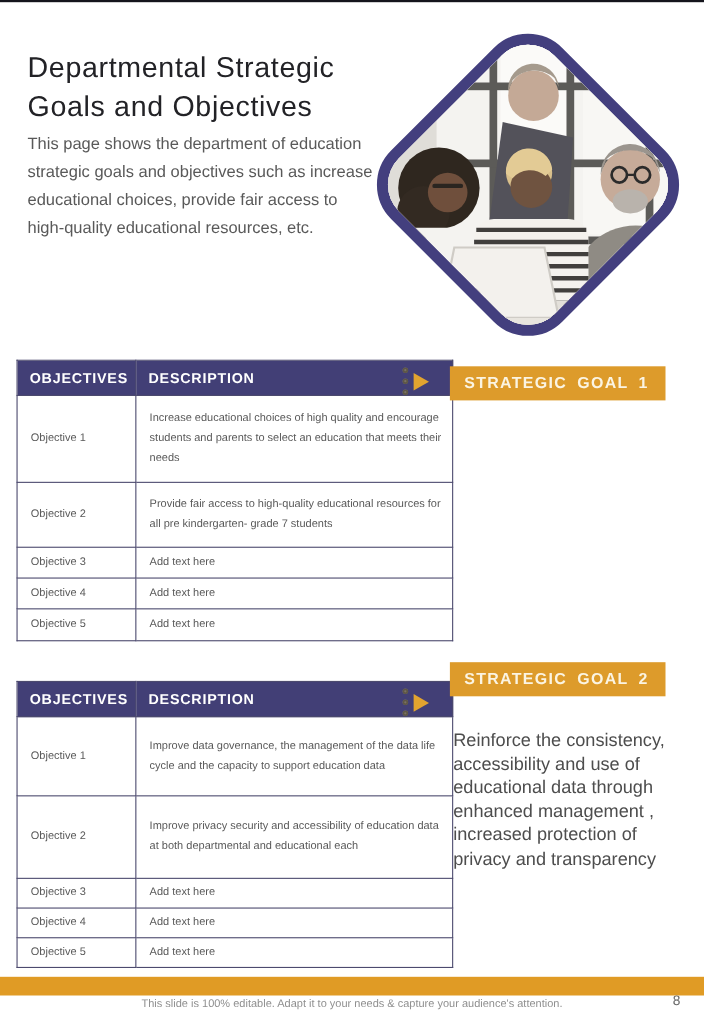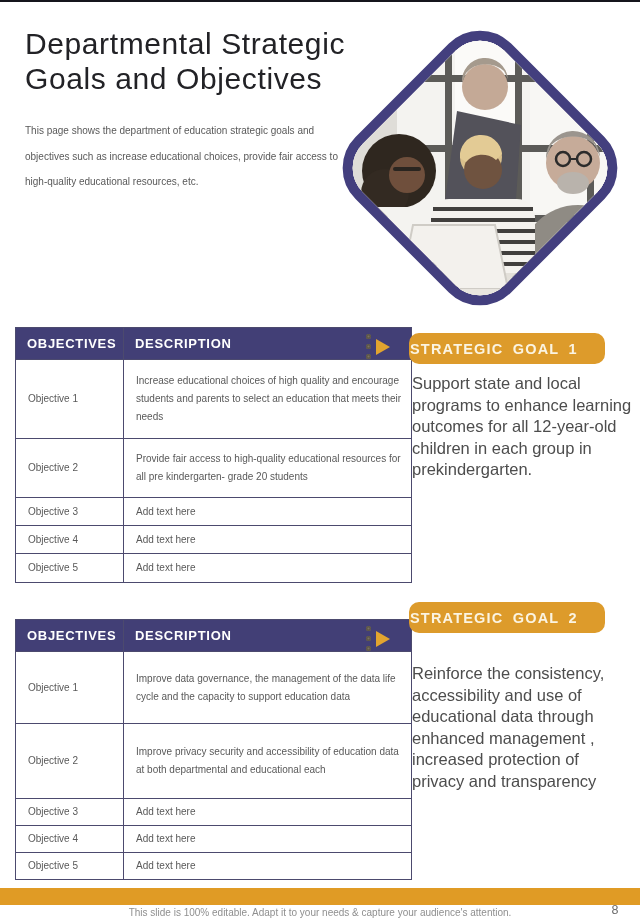--- a/index.html
+++ b/index.html
@@ -10,27 +10,27 @@
     background: #ffffff;
     font-family: "Liberation Sans", sans-serif;
     overflow: hidden;
   }
   .top-line {
     position: absolute; top: 0; left: 0; width: 640px; height: 2px;
     background: #15151c;
   }
   
   .title {
-    position: absolute; left: 25px; top: 26px; width: 322px;
-    font-size: 30px; line-height: 35px; letter-spacing: 0.6px;
+    position: absolute; left: 25px; top: 44px; width: 322px;
+    font-size: 26px; line-height: 35px; letter-spacing: 0.6px;
     color: #222226; font-weight: 400;
   }
   .intro {
     position: absolute; left: 25px; top: 118px; width: 318px;
-    font-size: 10px; line-height: 25.5px; color: #595959;
+    font-size: 15px; line-height: 25.5px; color: #595959;
   }
   
   .diamond {
     position: absolute; left: 370px; top: 58px;
     width: 200px; height: 200px;
     border: 10px solid #433f7e;
     border-radius: 44px;
     transform: rotate(45deg);
     overflow: hidden;
     background: #e9e7e3;
@@ -90,23 +90,23 @@
     width: 0; height: 0;
     border-top: 8px solid transparent;
     border-bottom: 8px solid transparent;
     border-left: 14px solid #e2a42f;
   }
   
   .goal-banner {
     position: absolute; left: 409px; width: 196px; height: 31px;
     background: #dd9b2b;
     display: flex; align-items: center;
-    padding-left: 1px; box-sizing: border-box;
+    padding-left: 13px; box-sizing: border-box;
     color: #fbf4e2; font-size: 14.5px; font-weight: bold;
-    letter-spacing: 1.2px; word-spacing: 4px; border-radius: 10px;
+    letter-spacing: 1.2px; word-spacing: 4px;
   }
   .goal-banner.g1 { top: 333px; }
   .goal-banner.g2 { top: 602px; }
   .goal-text {
     position: absolute; left: 412px; width: 221px;
     font-size: 16.5px; line-height: 21.5px; color: #4d4d4d;
   }
   .goal-text.g1 { top: 373px; }
   .goal-text.g2 { top: 663px; }
   
@@ -210,21 +210,21 @@
         <tr>
       <th class="col-obj">OBJECTIVES</th>
       <th>DESCRIPTION</th>
     </tr>
     <tr class="r1">
       <td>Objective 1</td>
       <td>Increase educational choices of high quality and encourage students and parents to select an education that meets their needs</td>
     </tr>
     <tr class="r2">
       <td>Objective 2</td>
-      <td>Provide fair access to high-quality educational resources for all pre kindergarten- grade 20 students</td>
+      <td>Provide fair access to high-quality educational resources for all pre kindergarten- grade 7 students</td>
     </tr>
     <tr class="r3">
       <td>Objective 3</td>
       <td>Add text here</td>
     </tr>
     <tr class="r4">
       <td>Objective 4</td>
       <td>Add text here</td>
     </tr>
     <tr class="r5">
@@ -237,21 +237,20 @@
   <div class="connector c1">
     <div class="dots">
       <div class="dot"></div>
         <div class="dot"></div>
         <div class="dot"></div>
     </div>
     <div class="tri"></div>
   </div>
 
   <div class="goal-banner g1">STRATEGIC GOAL 1</div>
-  <div class="goal-text g1">Support state and local programs to enhance learning outcomes for all 12-year-old children in each group in prekindergarten.</div>
 
   <table class="obj-table t2">
     <tbody>
         <tr>
       <th class="col-obj">OBJECTIVES</th>
       <th>DESCRIPTION</th>
     </tr>
     <tr class="r1">
       <td>Objective 1</td>
       <td>Improve data governance, the management of the data life cycle and the capacity to support education data</td>

